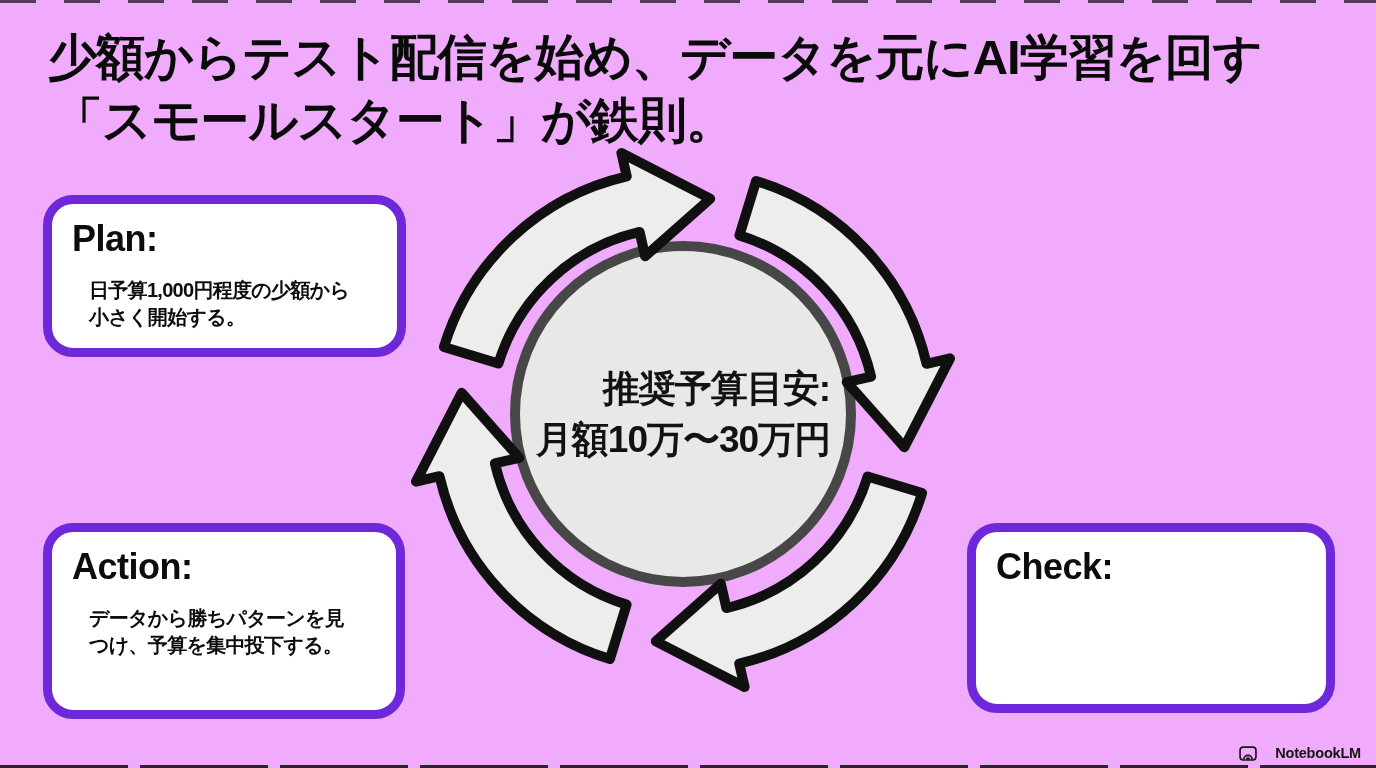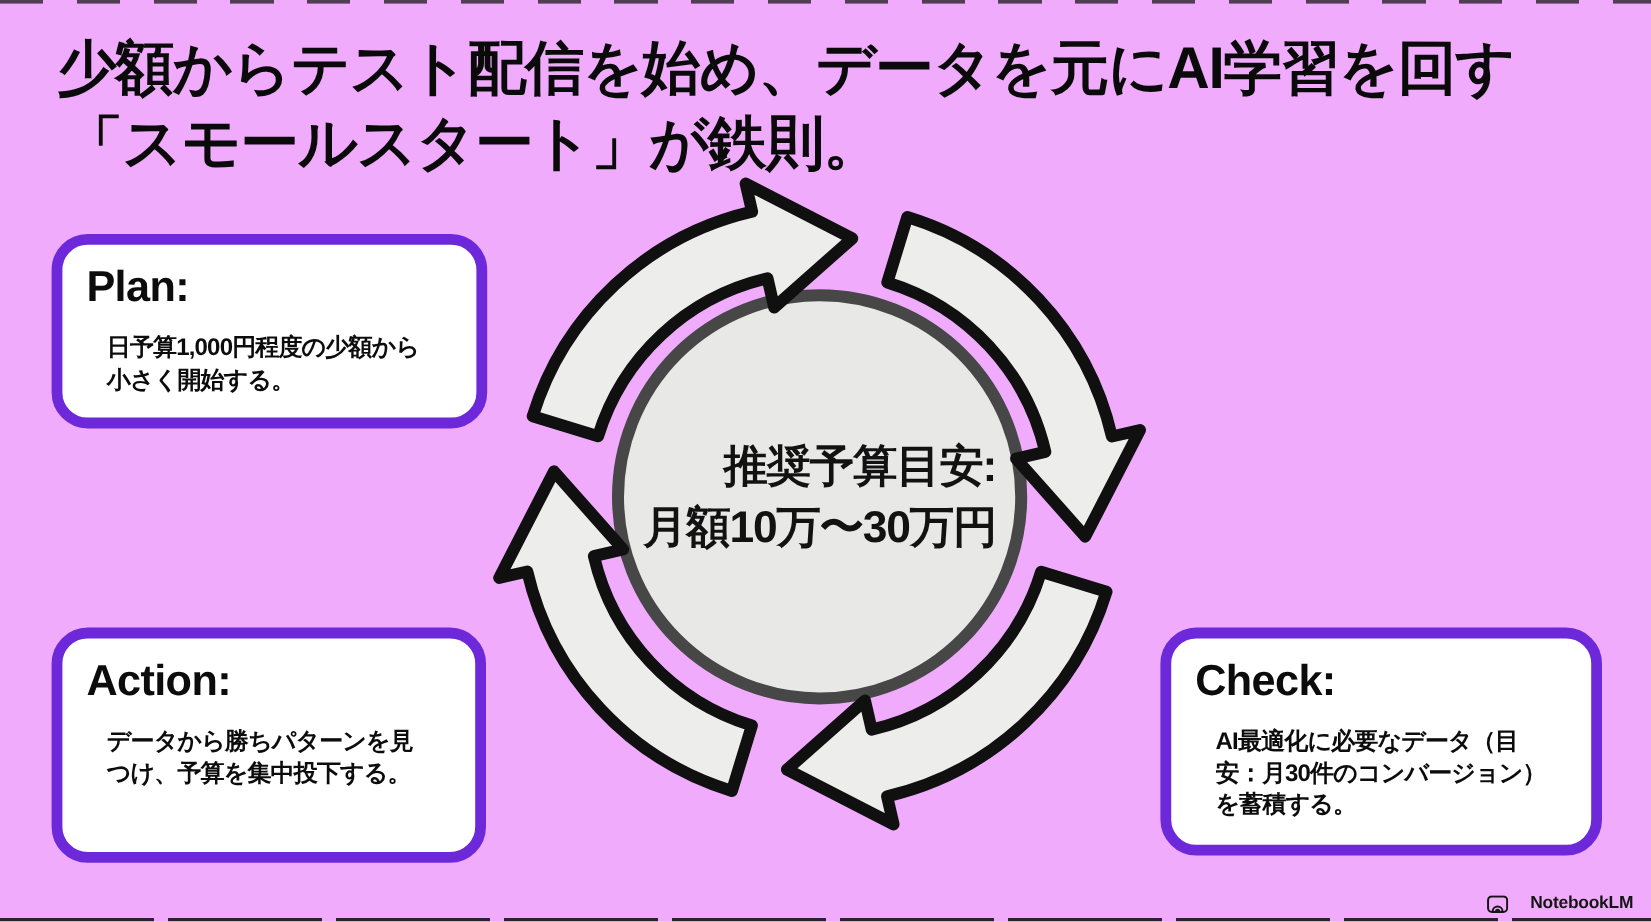--- a/index.html
+++ b/index.html
@@ -116,21 +116,20 @@
   </div>
 
   <section class="step plan">
     <h2>Plan:</h2>
     <p>日予算1,000円程度の少額から小さく開始する。</p>
   </section>
 
 
   <section class="step check">
     <h2>Check:</h2>
-    <p>AI最適化に必要なデータ（目安：月30件のコンバージョン）を蓄積する。</p>
   </section>
 
   <section class="step action">
     <h2>Action:</h2>
     <p>データから勝ちパターンを見つけ、予算を集中投下する。</p>
   </section>
 
   <div class="brand">
     <svg width="18" height="15" viewBox="0 0 24 20" fill="none" aria-hidden="true">
       <rect x="1.4" y="1.4" width="21.2" height="17.2" rx="4.2" stroke="#151515" stroke-width="2.2"></rect>

